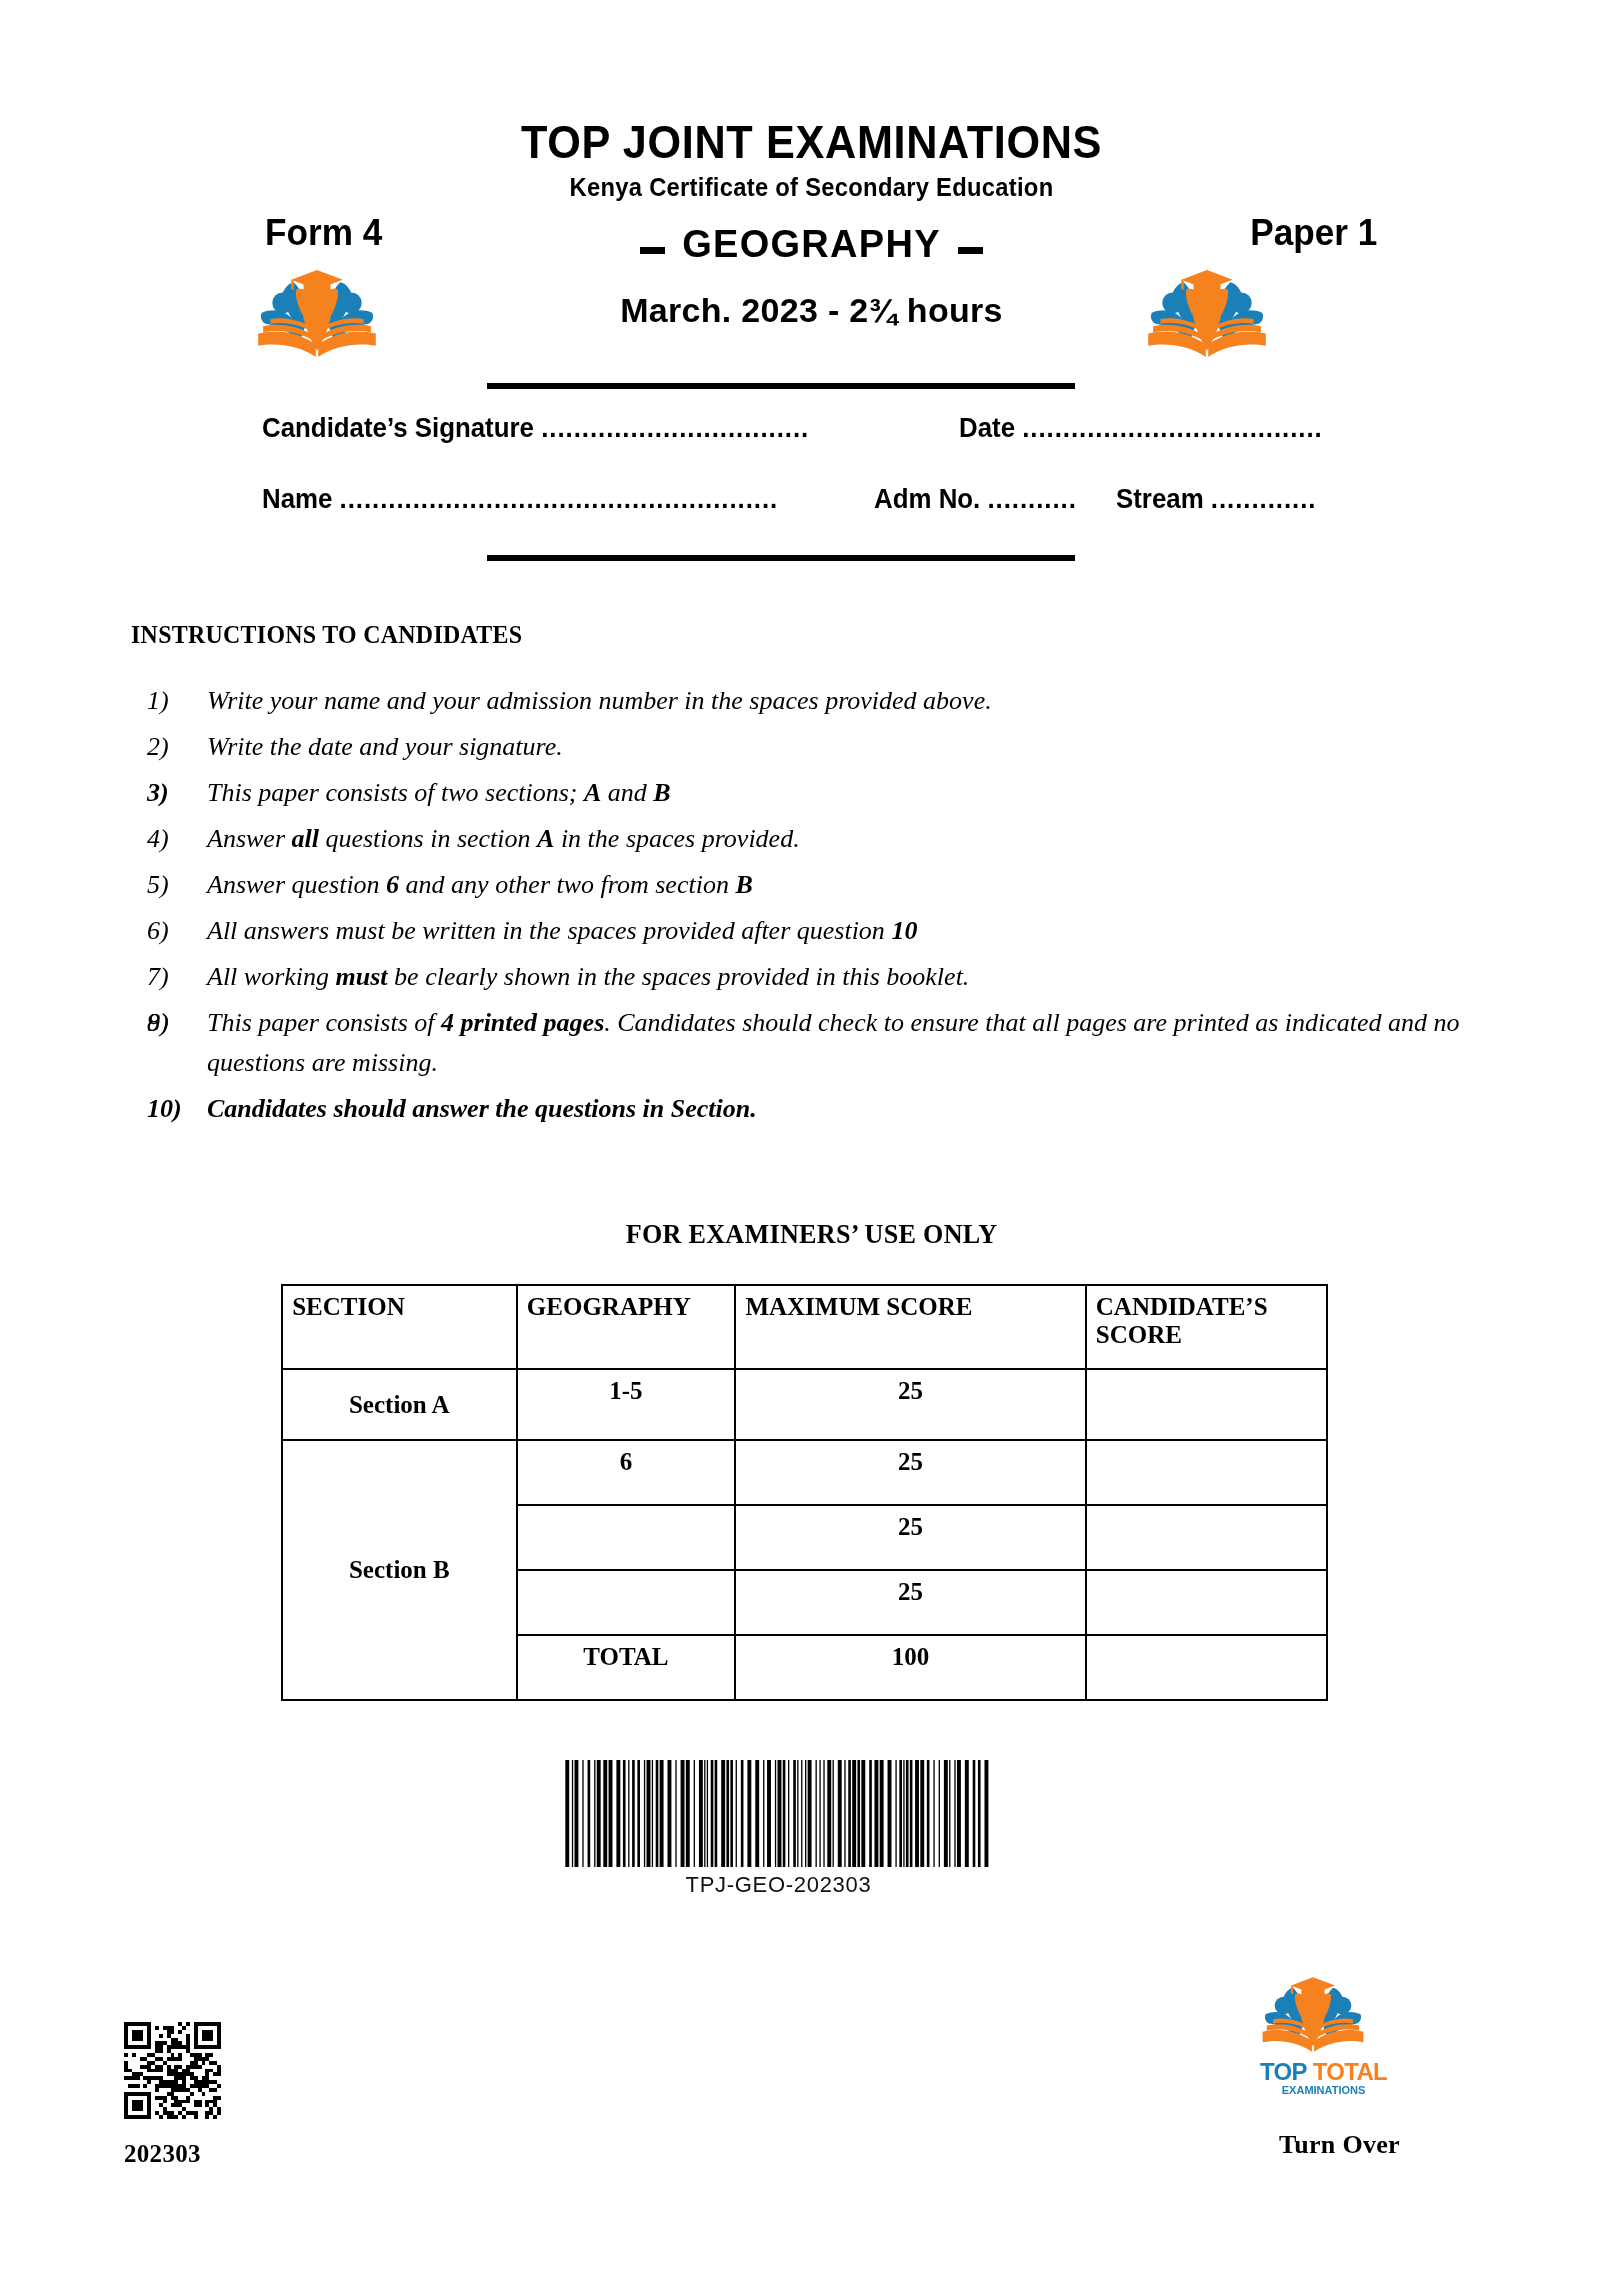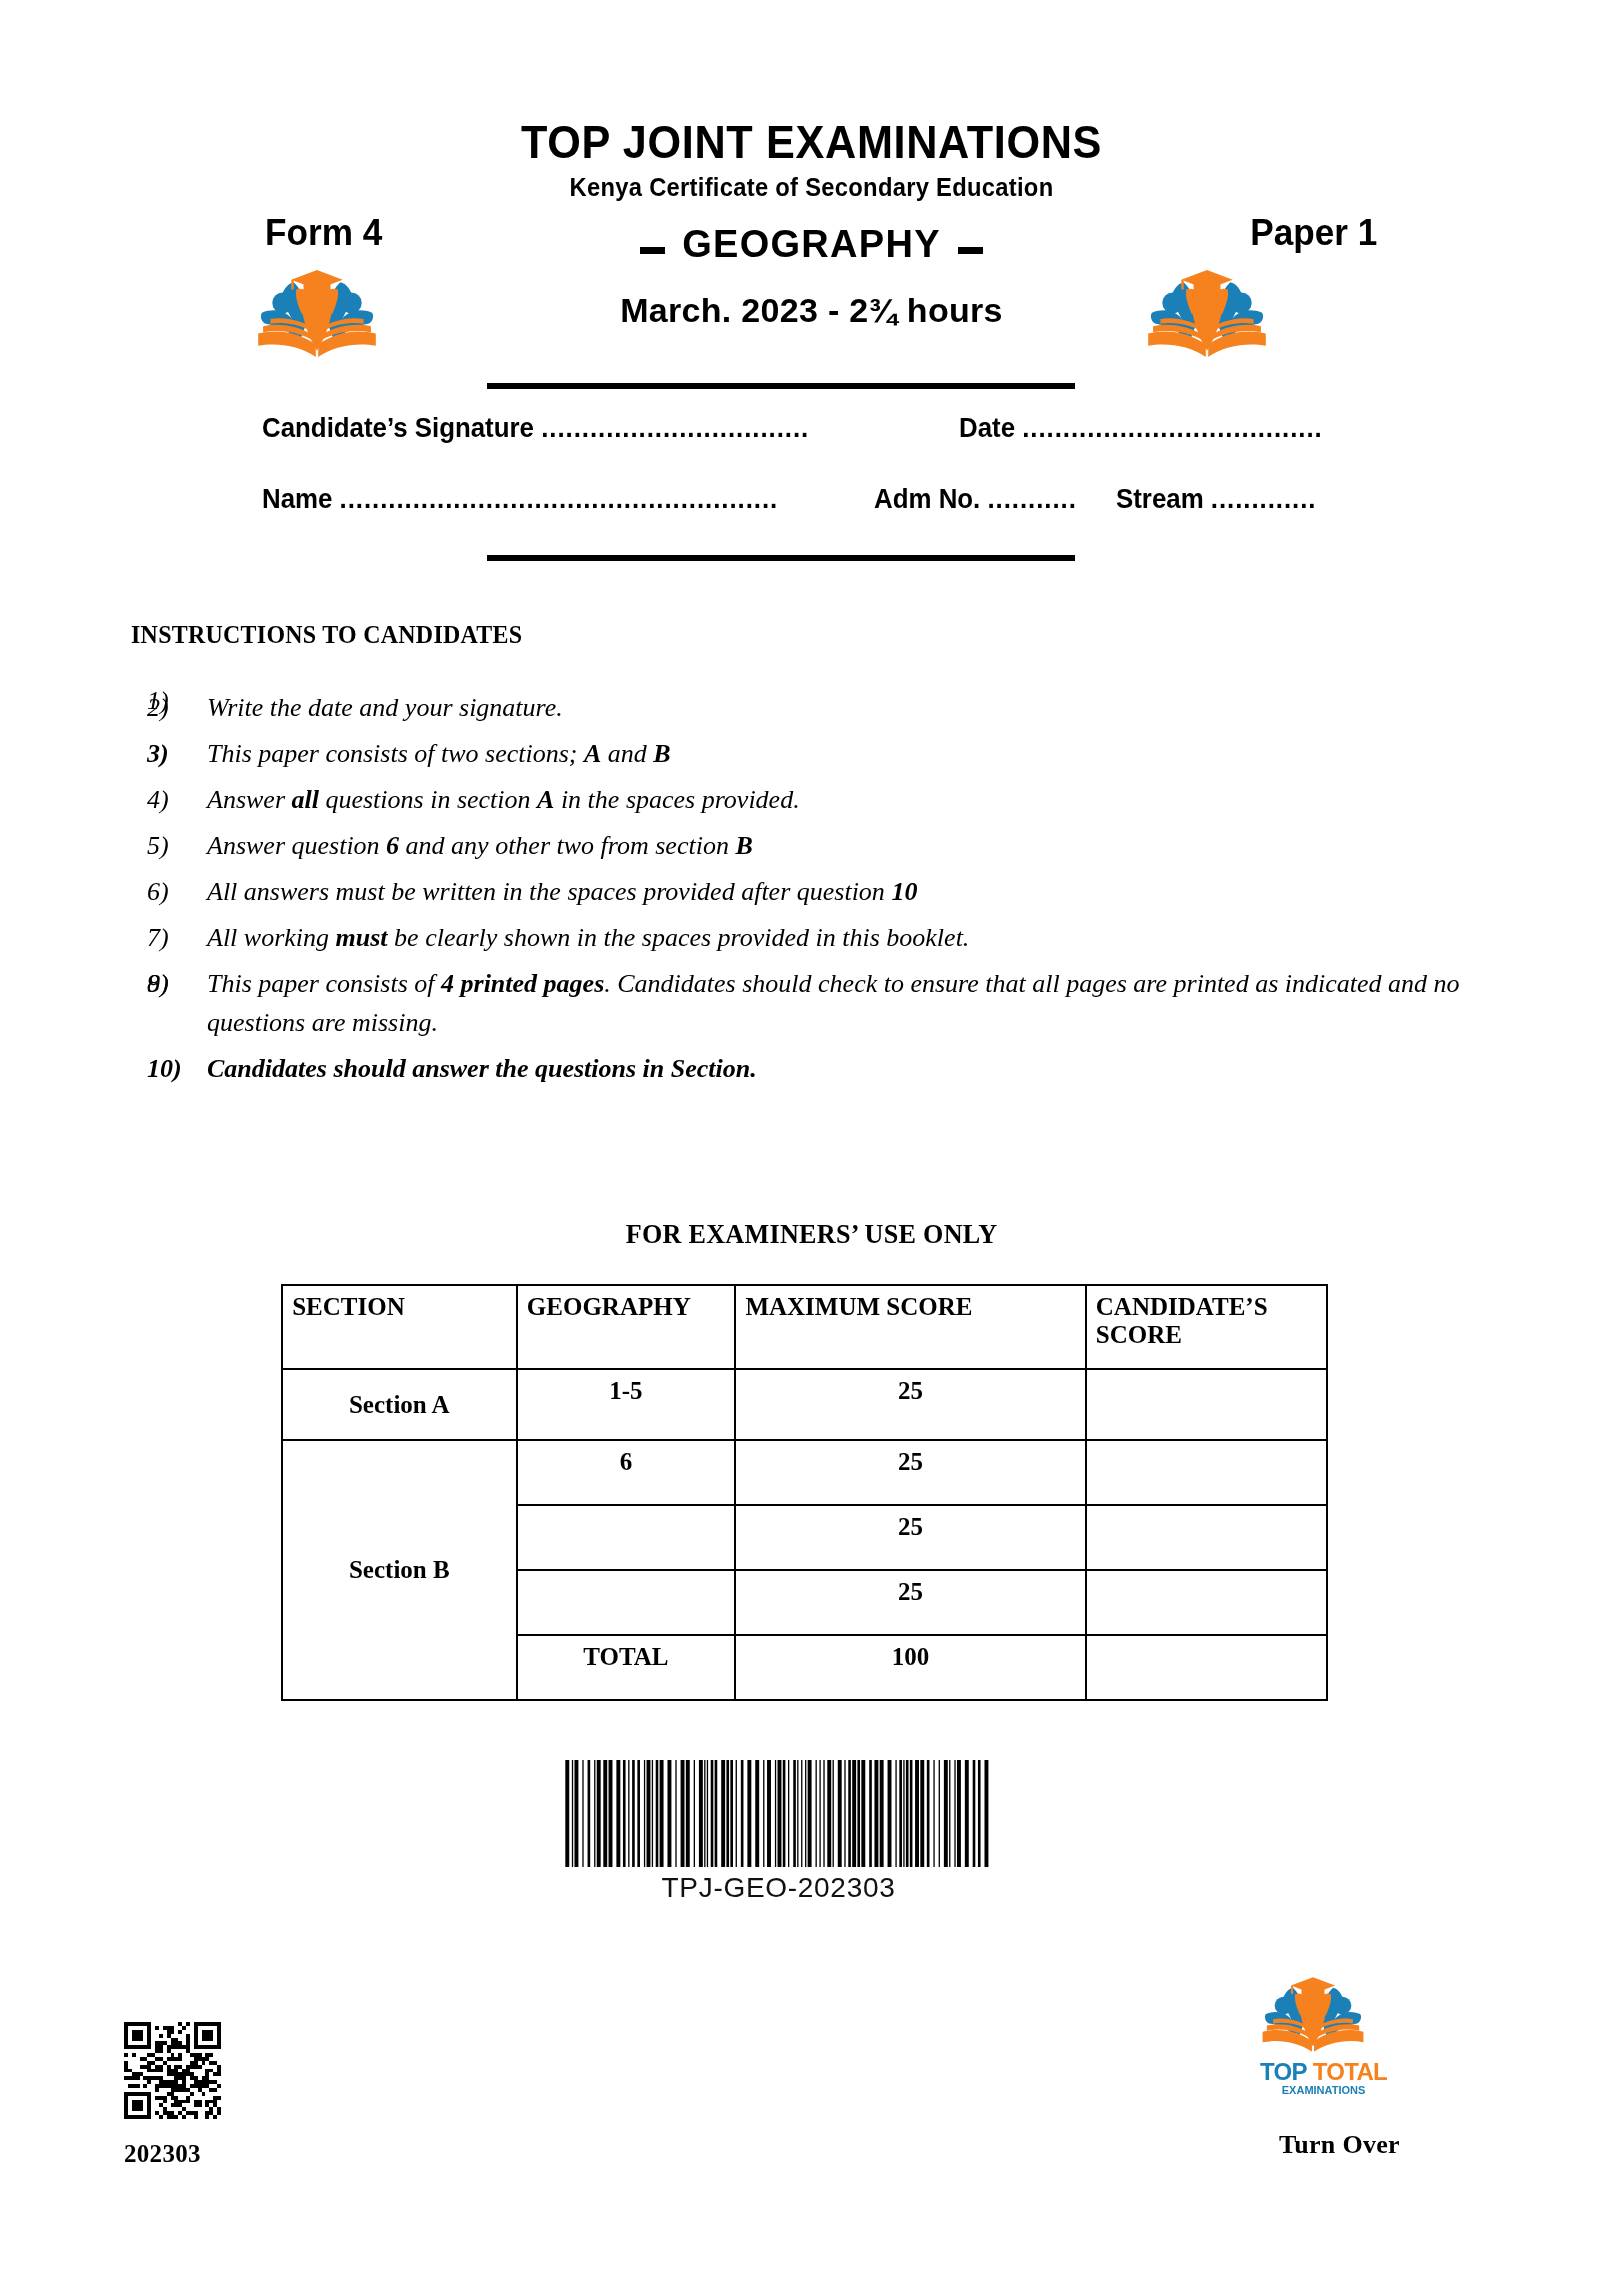--- a/index.html
+++ b/index.html
@@ -210,21 +210,21 @@
   }
   .barcode-bars {
     height: 107px;
     width: 429px;
     margin: 0 auto;
     display: block;
   }
   .barcode-text {
     margin-top: 5.2px;
     font-family: "Liberation Sans", "DejaVu Sans", sans-serif;
-    font-size: 28px;
+    font-size: 22px;
     letter-spacing: 0.7px;
     color: #111;
   }
 
   
   .qr-wrap { position: absolute; left: 124px; top: 2022px; }
   .footer-code {
     position: absolute;
     left: 124px; top: 2132px;
     font-size: 25px;
@@ -351,21 +351,21 @@
       </div>
       <div class="cf-item" style="left:1116px;">
         <span>Stream</span>
         <span class="dots">.............</span>
       </div>
     </div>
   </div>
 
   <div class="instructions-head">INSTRUCTIONS TO CANDIDATES</div>
   <ol class="instructions-list" id="instructions-list">
-      <li><span class="num">1)</span></li>
+      <li><span class="num">1)</span><span>Write your name and your admission number in the spaces provided above.</span></li>
       <li><span class="num">2)</span><span>Write the date and your signature.</span></li>
       <li><span class="num" style="font-weight: bold;">3)</span><span>This paper consists of two sections; </span><b>A</b><span> and </span><b>B</b></li>
       <li><span class="num">4)</span><span>Answer </span><b>all</b><span> questions in section </span><b>A</b><span> in the spaces provided.</span></li>
       <li><span class="num">5)</span><span>Answer question </span><b>6</b><span> and any other two from section </span><b>B</b></li>
       <li><span class="num">6)</span><span>All answers must be written in the spaces provided after question </span><b>10</b></li>
       <li><span class="num">7)</span><span>All working </span><b>must</b><span> be clearly shown in the spaces provided in this booklet.</span></li>
       <li><span class="num">8)</span></li>
       <li><span class="num">9)</span><span>This paper consists of </span><b>4 printed pages</b><span>. Candidates should check to ensure that all pages are printed as indicated and no questions are missing.</span></li>
       <li class="bold-all"><span class="num">10)</span><b>Candidates should answer the questions in Section</b><span>.</span></li>
     </ol>

